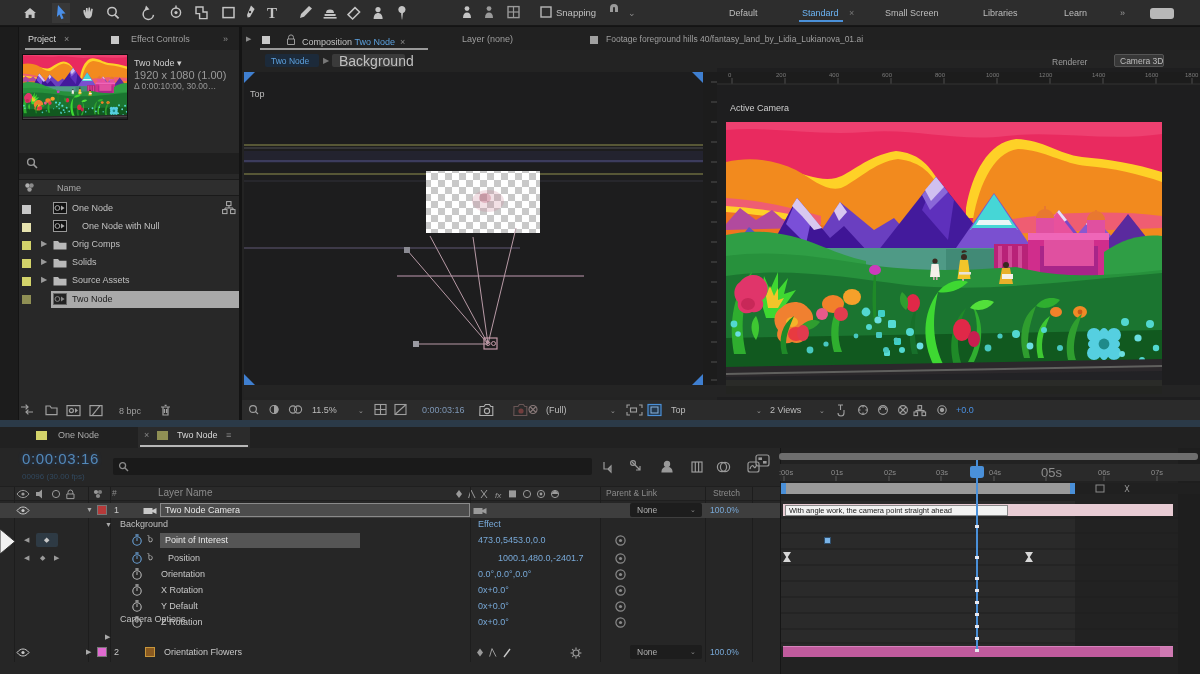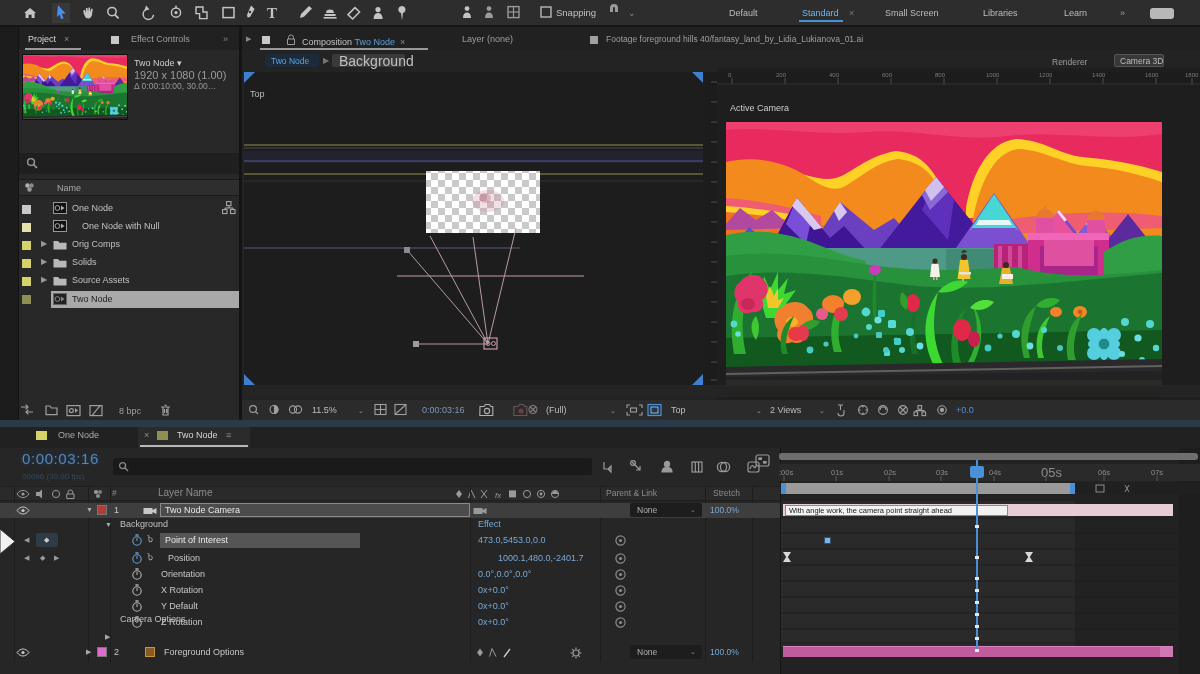--- a/index.html
+++ b/index.html
@@ -565,21 +565,21 @@
     <div class="txt" style="left:120px;top:192px;color:#c0c0c0">Camera Options</div>
 
     <svg class="abs" style="left:16px;top:225px" width="14" height="11">
           <path d="M1,5.5 C3,3 5,2 7,2 C9,2 11,3 13,5.5 C11,8 9,9 7,9 C5,9 3,8 1,5.5 Z" fill="none" stroke="#c8c8c8"></path>
           <circle cx="7" cy="5.5" r="1.6" fill="#c8c8c8"></circle>
         </svg>
     <div class="txt" style="left:86px;top:225px;color:#aaa;font-size:7px">▶</div>
     <div class="abs" style="left:97px;top:225px;width:10px;height:10px;background:#e06ad0;border:1px solid #777"></div>
     <div class="txt" style="left:114px;top:225px;color:#c8c8c8">2</div>
     <div class="abs" style="left:145px;top:225px;width:10px;height:10px;background:#8a5a20;border:1px solid #c8963a"></div>
-    <div class="txt" style="left:164px;top:225px;color:#c8c8c8">Foreground Options</div>
+    <div class="txt" style="left:164px;top:225px;color:#c8c8c8">Orientation Flowers</div>
     <svg class="abs" style="left:476px;top:225px" width="60" height="12" viewBox="0 0 60 12">
       <g fill="#9a9a9a">
             <path d="M4,1.6 l3,4 l-3,4 l-3,-4 Z"></path>
             <path d="M16,1.6 l4,8 M16,1.6 l-2.4,8" stroke="#9a9a9a" fill="none"></path>
             <path d="M28,10 L34,2" stroke="#c8c8c8" fill="none" stroke-width="1.4"></path>
           </g>
     </svg>
     <svg class="abs" style="left:570px;top:225px" width="12" height="12">
           <circle cx="6" cy="6" r="3" fill="none" stroke="#9a9a9a" stroke-width="1.2"></circle>
           <g stroke="#9a9a9a" stroke-width="1.2">

